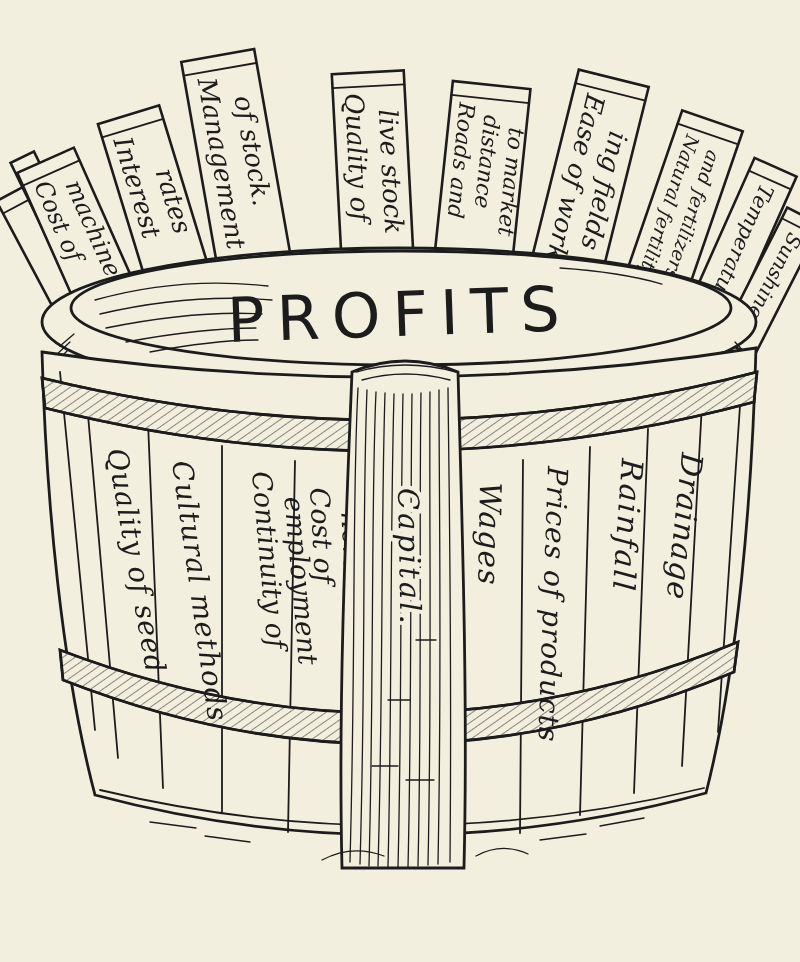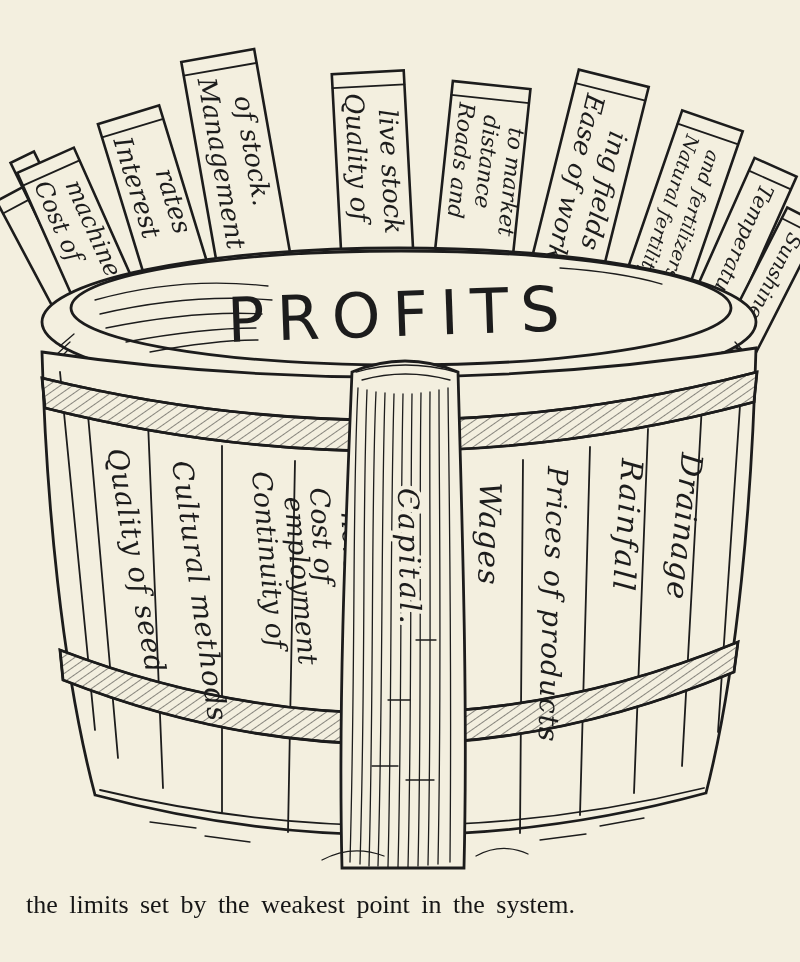--- a/index.html
+++ b/index.html
@@ -205,14 +205,13 @@
       <line class="thin" x1="388" y1="700" x2="410" y2="700"></line>
       <line class="thin" x1="416" y1="640" x2="436" y2="640"></line>
     </g>
     <path class="thin" d="M 322 860 Q 352 844 384 856"></path>
     <path class="thin" d="M 476 856 Q 502 842 528 854"></path>
     <text class="stext" font-size="29" letter-spacing="3" transform="translate(398,488) rotate(89)" paint-order="stroke" stroke="#f3efdf" stroke-width="8">Capital.</text>
   </g>
 </svg>
 
 <div class="caption">
-  <div class="l2">the limits set by the weakest point in the system.</div>
 </div>
 
 </body></html>

